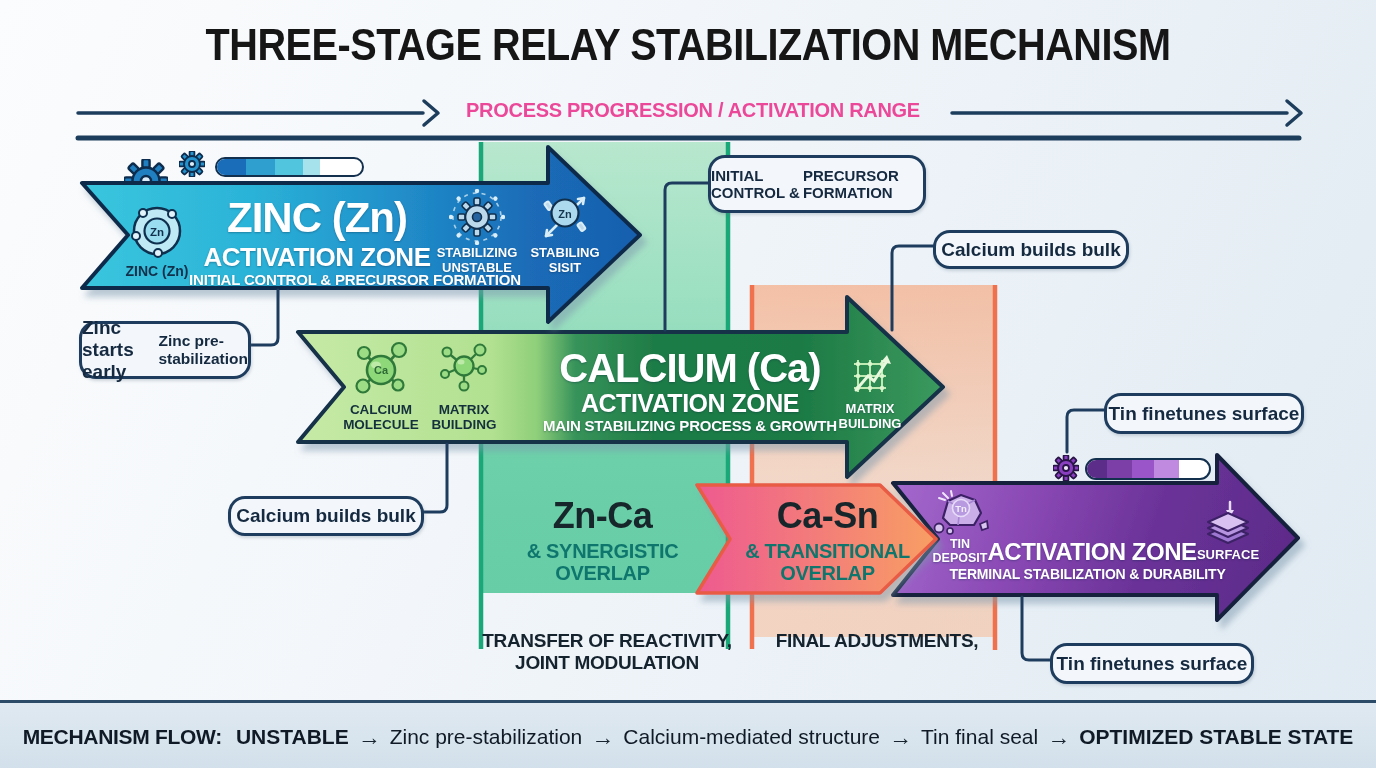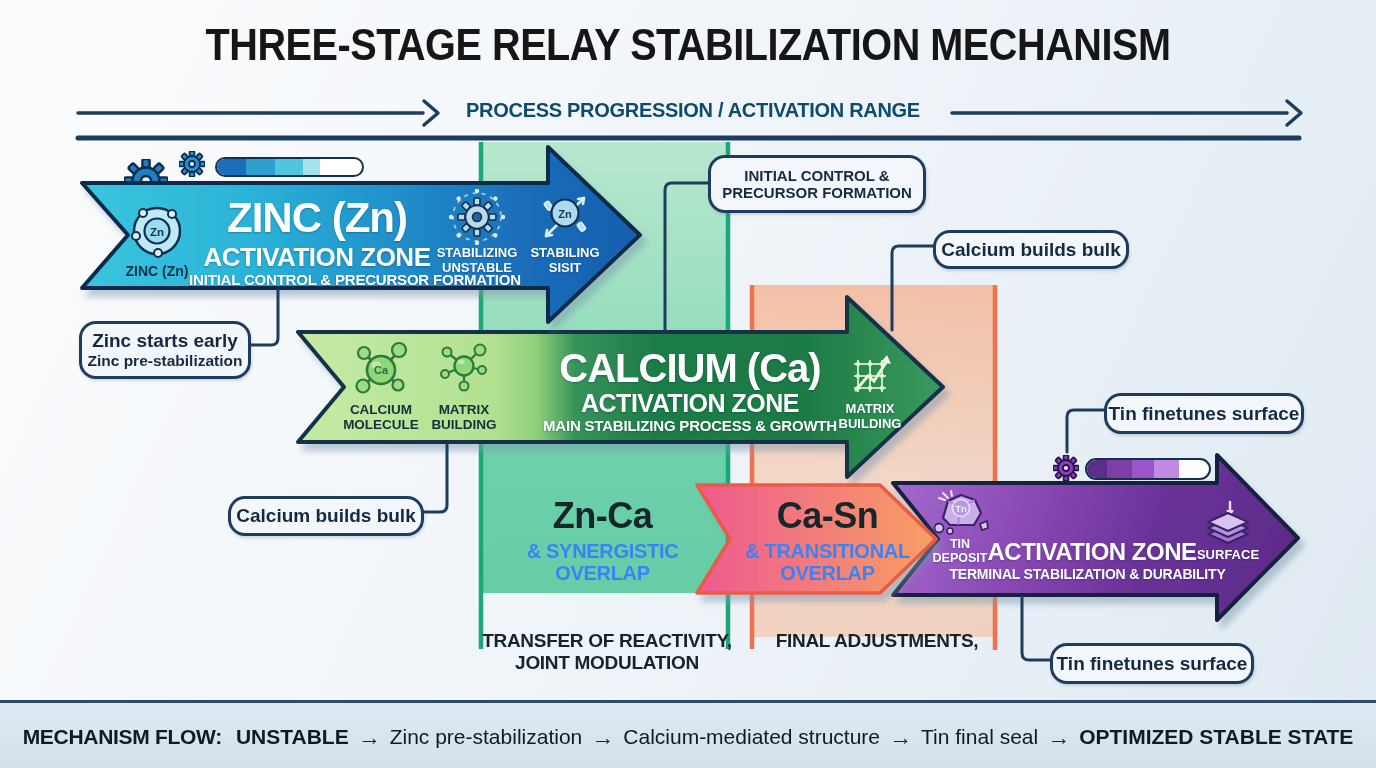--- a/index.html
+++ b/index.html
@@ -13,40 +13,40 @@
   .ctr{text-align:center;}
   .wt{color:#ffffff;font-weight:bold;text-shadow:0 1px 2px rgba(8,40,70,.35);}
   .dk{color:#12304a;font-weight:bold;}
   .title{
     left:0;top:20px;width:1376px;text-align:center;
     font-size:44px;font-weight:bold;color:#161616;letter-spacing:-.5px;
     transform:scaleX(.9);transform-origin:center;
   }
   .axis-label{
     left:443px;top:99px;width:500px;text-align:center;
-    font-size:20px;font-weight:bold;color:#0c4a6e;letter-spacing:-.3px;
+    font-size:20px;font-weight:bold;color:#ec4899;letter-spacing:-.3px;
   }
   .zone-rect-green{
     left:479px;top:142px;width:250px;height:451px;
     background:linear-gradient(180deg,#b5e7cc 0%,#93ddbc 40%,#67cfa7 62%,#5fcba2 100%);
     opacity:.95;
   }
   .zone-rect-orange{
     left:751px;top:285px;width:244px;height:352px;
     background:linear-gradient(180deg,rgba(246,161,116,.62) 0%,rgba(248,188,152,.5) 55%,rgba(248,185,148,.55) 100%);
   }
   .callout{
     background:#f3f7fb;border:3px solid #1e3c5e;border-radius:17px;
-    color:#152a40;font-weight:bold;display:flex;flex-direction:column;
+    color:#152a40;font-weight:bold;display:flex;
     align-items:center;justify-content:center;line-height:1.15;
     box-shadow:1px 2px 3px rgba(90,110,130,.25);
   }
   .note{color:#15232e;font-weight:bold;font-size:19px;line-height:22px;letter-spacing:-.3px;}
   .ov-title{font-size:36px;font-weight:bold;color:#17262a;line-height:40px;letter-spacing:-.5px;}
-  .ov-sub{font-size:20px;font-weight:bold;color:#3b82f6;line-height:22px;letter-spacing:-.3px;}
+  .ov-sub{font-size:20px;font-weight:bold;color:#0f766e;line-height:22px;letter-spacing:-.3px;}
   .icon-lbl{font-weight:bold;line-height:1.12;text-align:center;}
   .bar{
     background:#ffffff;border:2.5px solid #13304e;border-radius:11px;
     overflow:hidden;display:flex;
   }
   .flowbar{
     left:0;top:700px;width:1376px;height:68px;
     border-top:3px solid #2c4b68;
     background:linear-gradient(180deg,#dfe9f1,#d2e0eb);
     display:flex;align-items:center;justify-content:center;

